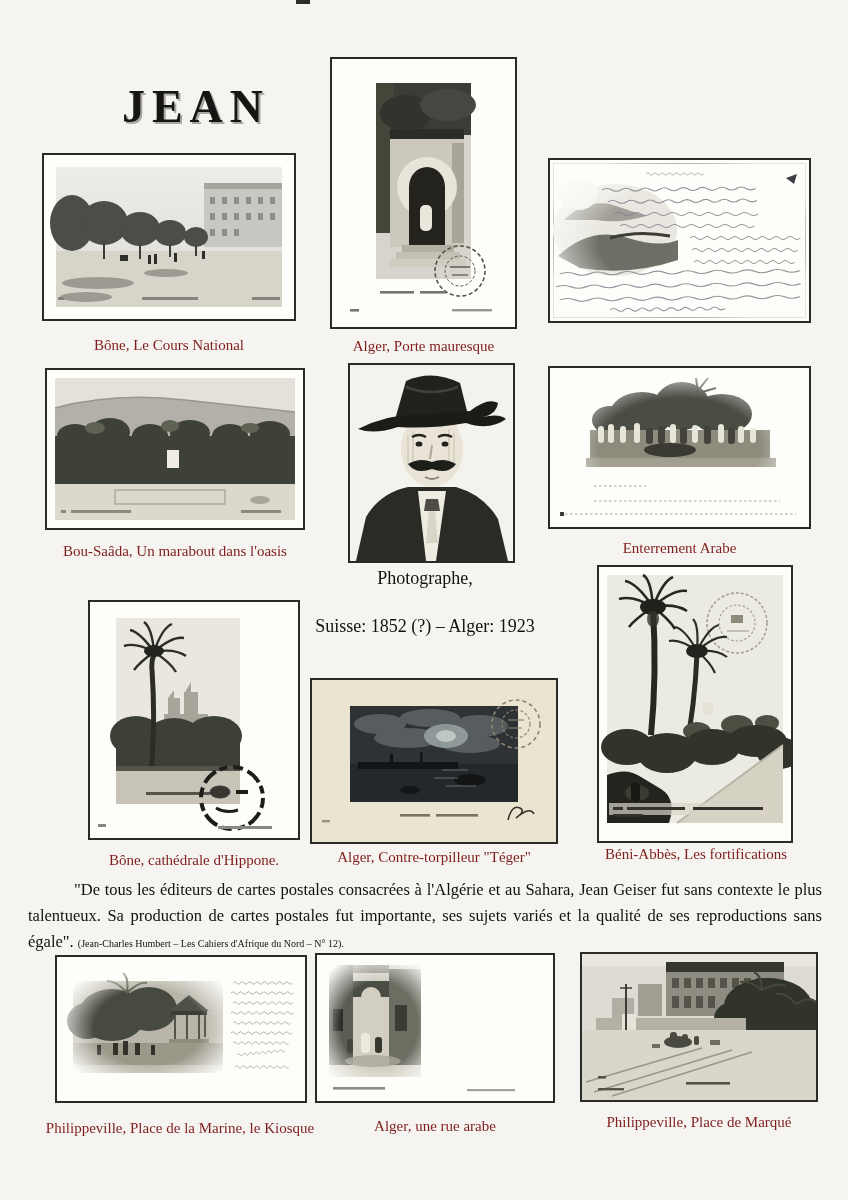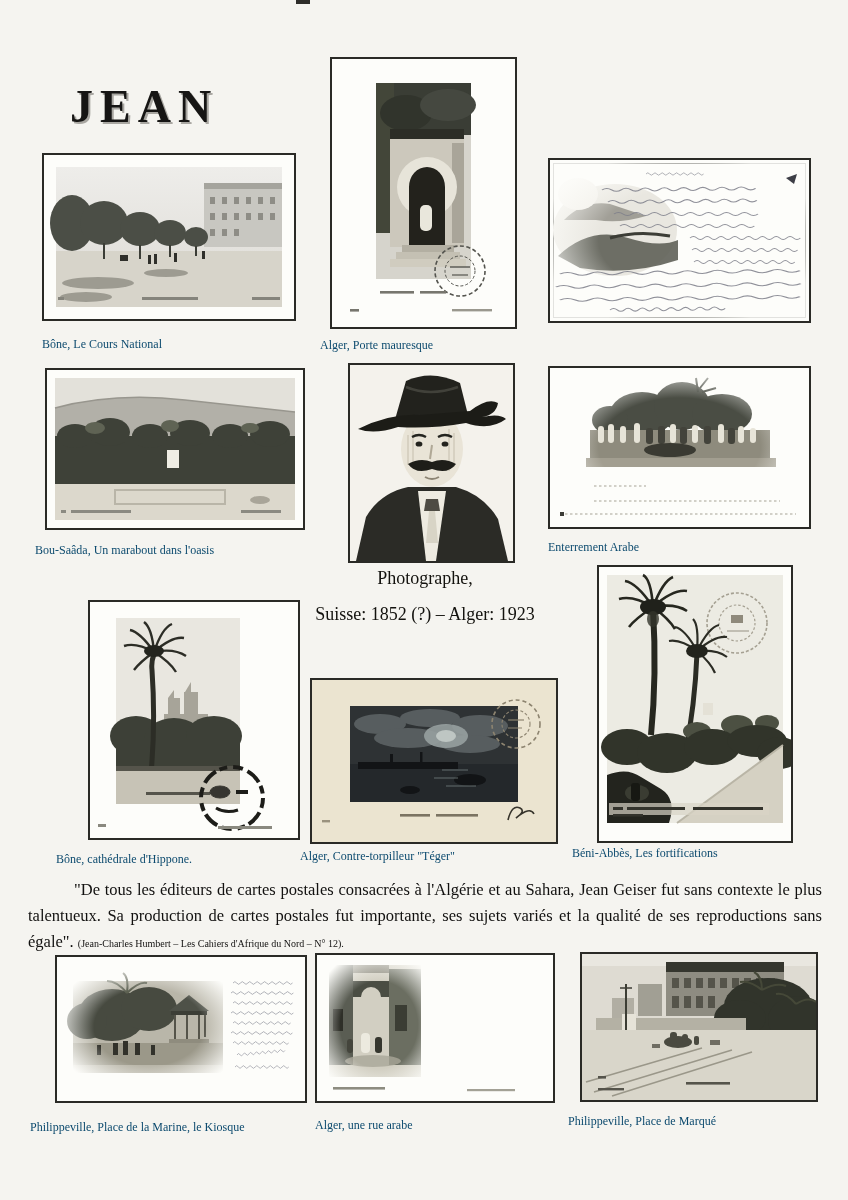--- a/index.html
+++ b/index.html
@@ -1,26 +1,26 @@
 <!DOCTYPE html>
 <html><head>
 <meta charset="utf-8">
 <style>
   * { margin:0; padding:0; box-sizing:border-box; }
   html,body { width:848px; height:1200px; }
   body { background:#f5f4f0; font-family:"Liberation Serif", serif; color:#1c1b19; overflow:hidden; }
   .page { position:relative; width:848px; height:1200px; background:#f5f4f0; }
   .title { position:absolute; font-weight:bold; font-size:46px; letter-spacing:7px;
-           color:#161514; text-shadow:2px 2px 0 #a9a7a2; text-align:left;
+           color:#161514; text-shadow:2px 2px 0 #a9a7a2; text-align:right;
            font-family:"Liberation Serif", serif; }
   .card { position:absolute; background:#fdfdfa; border:2px solid #2a2a26; }
   .card svg { display:block; width:100%; height:100%; }
   .card-double { box-shadow: inset 0 0 0 3px #fdfdfa, inset 0 0 0 4px #4a4a44; }
   .card-cream { background:#ebe4d0; }
-  .caption { position:absolute; font-size:12px; color:#0c4a6e; }
+  .caption { position:absolute; text-align:center; font-size:15px; color:#7f1d1d; }
   .bio { position:absolute; text-align:center; font-size:18px; color:#13120e; }
   .quote { position:absolute; text-align:justify; font-size:16.5px; line-height:1.58;
            color:#121110; text-indent:46px; }
   .quote .attr { font-size:10px; }
   .artifact { position:absolute; background:#2e2d2a; }
 </style>
 </head>
 <body>
 
 <div class="page">
@@ -266,21 +266,21 @@
       </g>
       <rect x="10" y="144" width="4" height="4" fill="#3c3c36"></rect>
     </svg>
   </div>
 
   <div class="caption" style="left:35px;top:543px;width:280px">Bou-Saâda, Un marabout dans l'oasis</div>
   <div class="caption" style="left:548px;top:540px;width:263px">Enterrement Arabe</div>
 
   <div class="bio" style="left:275px;top:568px;width:300px">
     <div>Photographe,</div>
-    <div style="margin-top:15px">Suisse: 1852 (?) – Alger: 1923</div>
+    <div style="margin-top:27px">Suisse: 1852 (?) – Alger: 1923</div>
   </div>
 
   <div class="card" style="left:88px;top:600px;width:212px;height:240px">
     <svg viewBox="0 0 208 236" preserveAspectRatio="none">
       <g transform="translate(26,16)">
         <rect width="124" height="186" fill="#e9e7e0"></rect>
         <g fill="#a7a499">
           <rect x="52" y="80" width="12" height="24"></rect>
             <rect x="68" y="74" width="14" height="30"></rect>
             <rect x="48" y="96" width="44" height="14"></rect>

